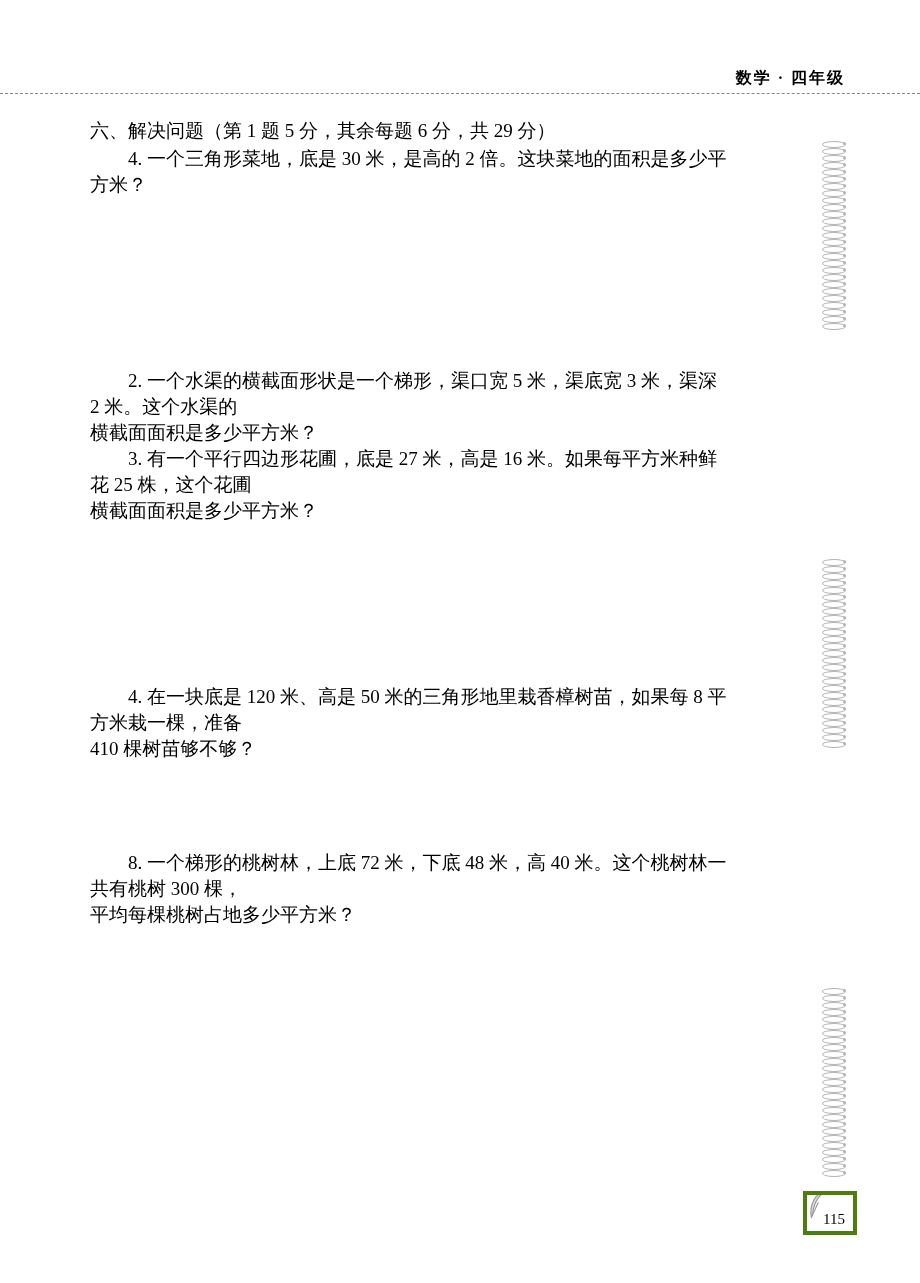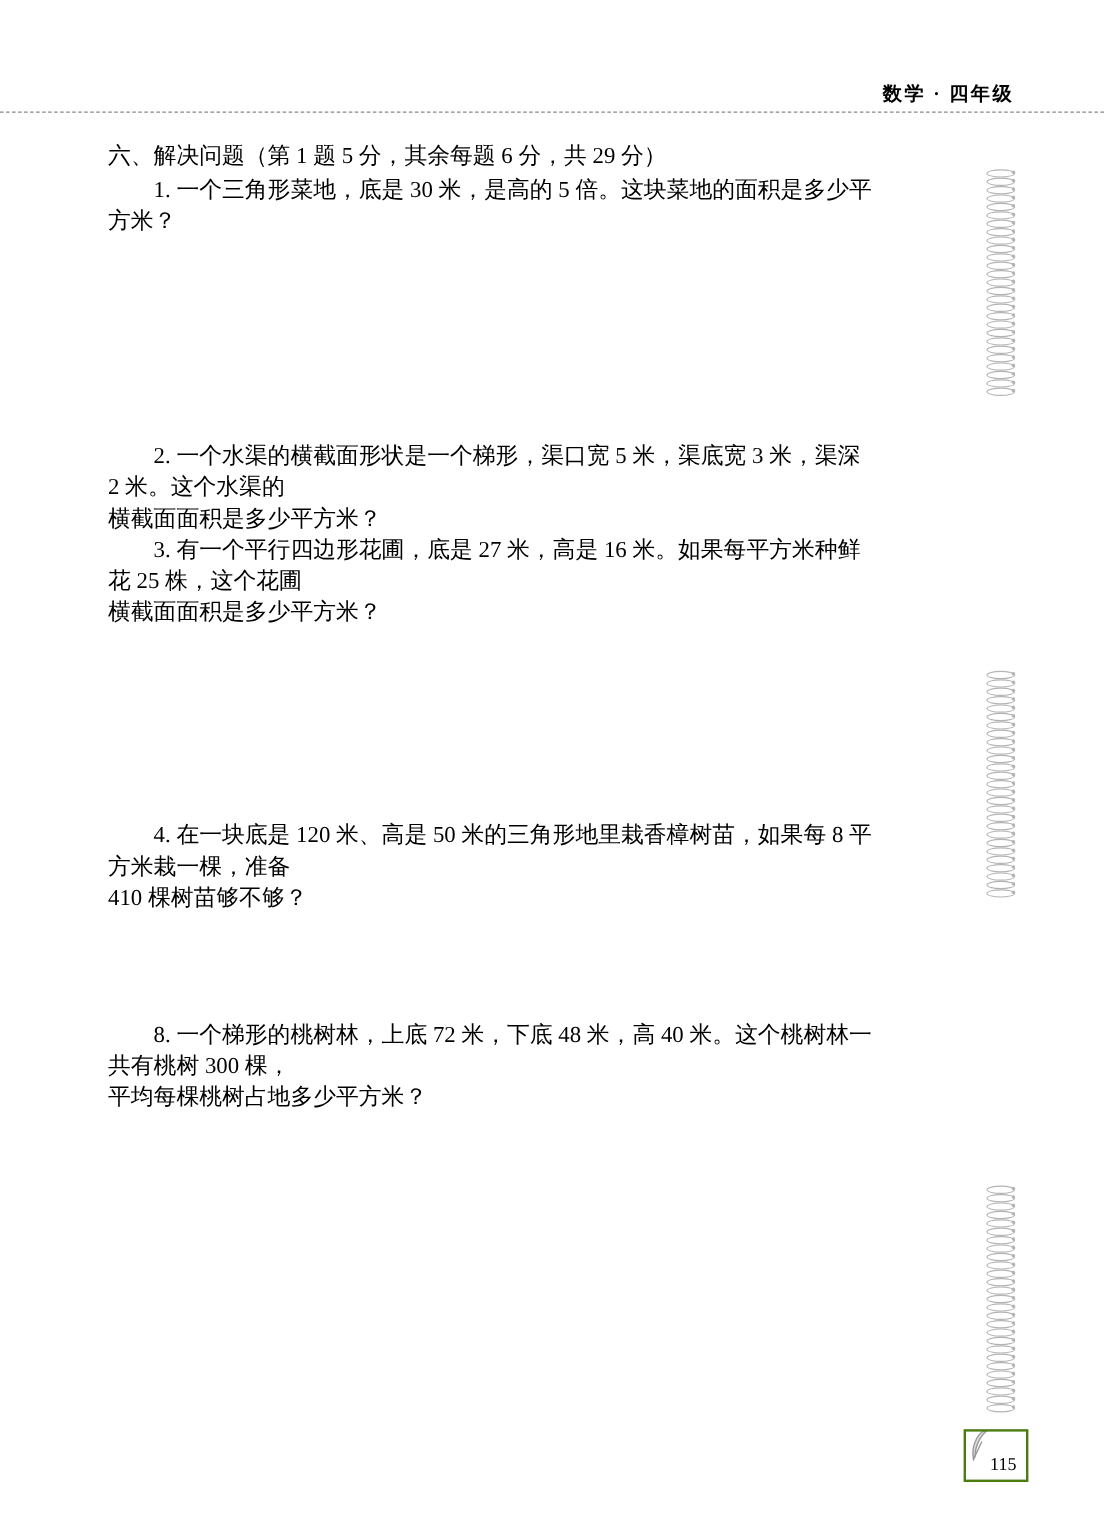--- a/index.html
+++ b/index.html
@@ -74,21 +74,21 @@
       height: 3px;
       background: #b4b4b4;
       border-radius: 50%;
     }
     .page-number-box {
       position: absolute;
       right: 63px;
       bottom: 48px;
       width: 54px;
       height: 44px;
-      border: 2px solid #4d7c0f;
+      border: 4px solid #4d7c0f;
     }
     .page-number {
       position: absolute;
       right: 8px;
       bottom: 3px;
       font-size: 15px;
     }
     .feather {
       position: absolute;
       right: 88px;
@@ -102,21 +102,21 @@
 <body>
 
 <div class="header-label">数学 · 四年级</div>
 
 <div class="dashed-line"></div>
 
 <div class="content">
   <div class="section-header">六、解决问题（第 1 题 5 分，其余每题 6 分，共 29 分）</div>
 
   <div class="problem" style="margin-bottom: 170px;">
-    <div class="first-line">1. 一个三角形菜地，底是 30 米，是高的 5 倍。这块菜地的面积是多少平方米？</div>
+    <div class="first-line">4. 一个三角形菜地，底是 30 米，是高的 2 倍。这块菜地的面积是多少平方米？</div>
   </div>
 
   <div class="problem" style="">
     <div class="first-line">2. 一个水渠的横截面形状是一个梯形，渠口宽 5 米，渠底宽 3 米，渠深 2 米。这个水渠的</div>
     <div class="cont-line">横截面面积是多少平方米？</div>
   </div>
 
   <div class="problem" style="margin-bottom: 160px;">
     <div class="first-line">3. 有一个平行四边形花圃，底是 27 米，高是 16 米。如果每平方米种鲜花 25 株，这个花圃</div>
     <div class="cont-line">横截面面积是多少平方米？</div>

